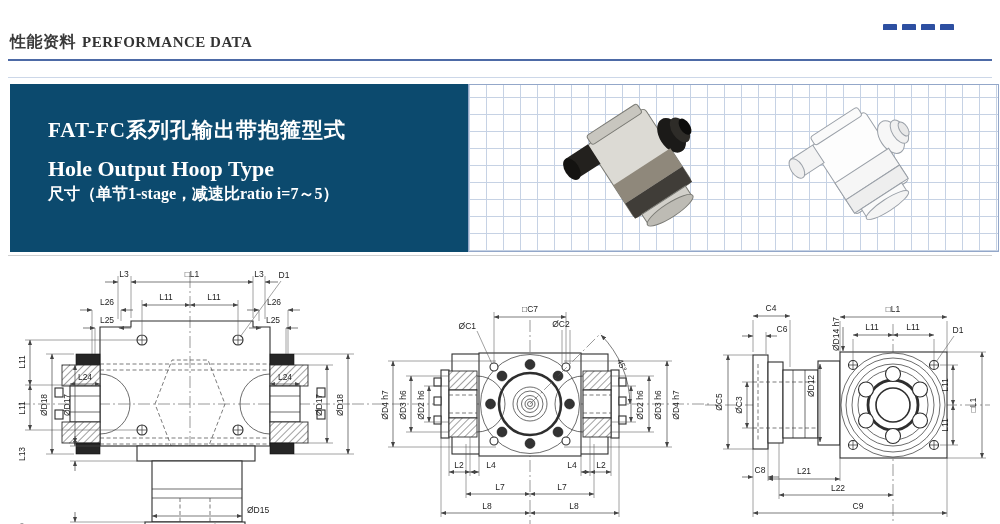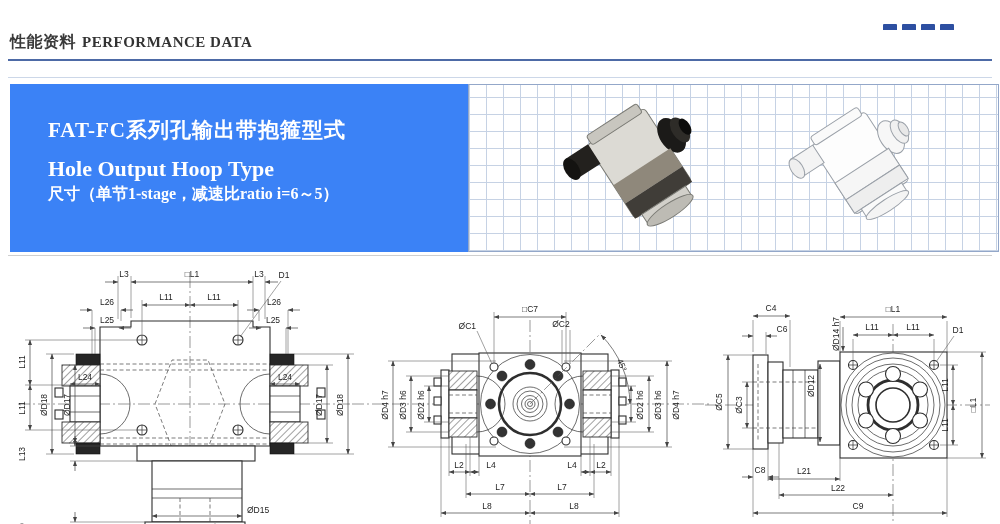--- a/index.html
+++ b/index.html
@@ -51,24 +51,24 @@
   </div>
   <div class="brand-frag">
       <i></i>
       <i></i>
       <i></i>
       <i></i>
     </div>
   <div class="hdr-rule"></div>
   <div class="hdr-rule2"></div>
 
-  <div class="banner" style="background: #3b82f6; color: rgb(255, 255, 255);">
+  <div class="banner" style="background: #0c4a6e; color: rgb(255, 255, 255);">
     <div class="t1">FAT-FC系列孔输出带抱箍型式</div>
     <div class="t2">Hole Output Hoop Type</div>
-    <div class="t3">尺寸（单节1-stage，减速比ratio i=6～5）</div>
+    <div class="t3">尺寸（单节1-stage，减速比ratio i=7～5）</div>
   </div>
 
   <div class="grid-panel">
 
     <svg class="prod" style="left:75px;top:5px" width="200" height="160" viewBox="0 0 200 160">
       <g transform="translate(100,80) rotate(-33)">
         <rect x="-34" y="-52" width="68" height="88" rx="4" fill="#dcdad4" stroke="#7a7a74"></rect>
         <rect x="-30" y="-60" width="60" height="11" rx="3" fill="#c8c6bf" stroke="#7a7a74"></rect>
         <rect x="-60" y="-52" width="27" height="23" fill="#23211e"></rect>
         <ellipse cx="-60" cy="-40" rx="7" ry="12" fill="#141311"></ellipse>

